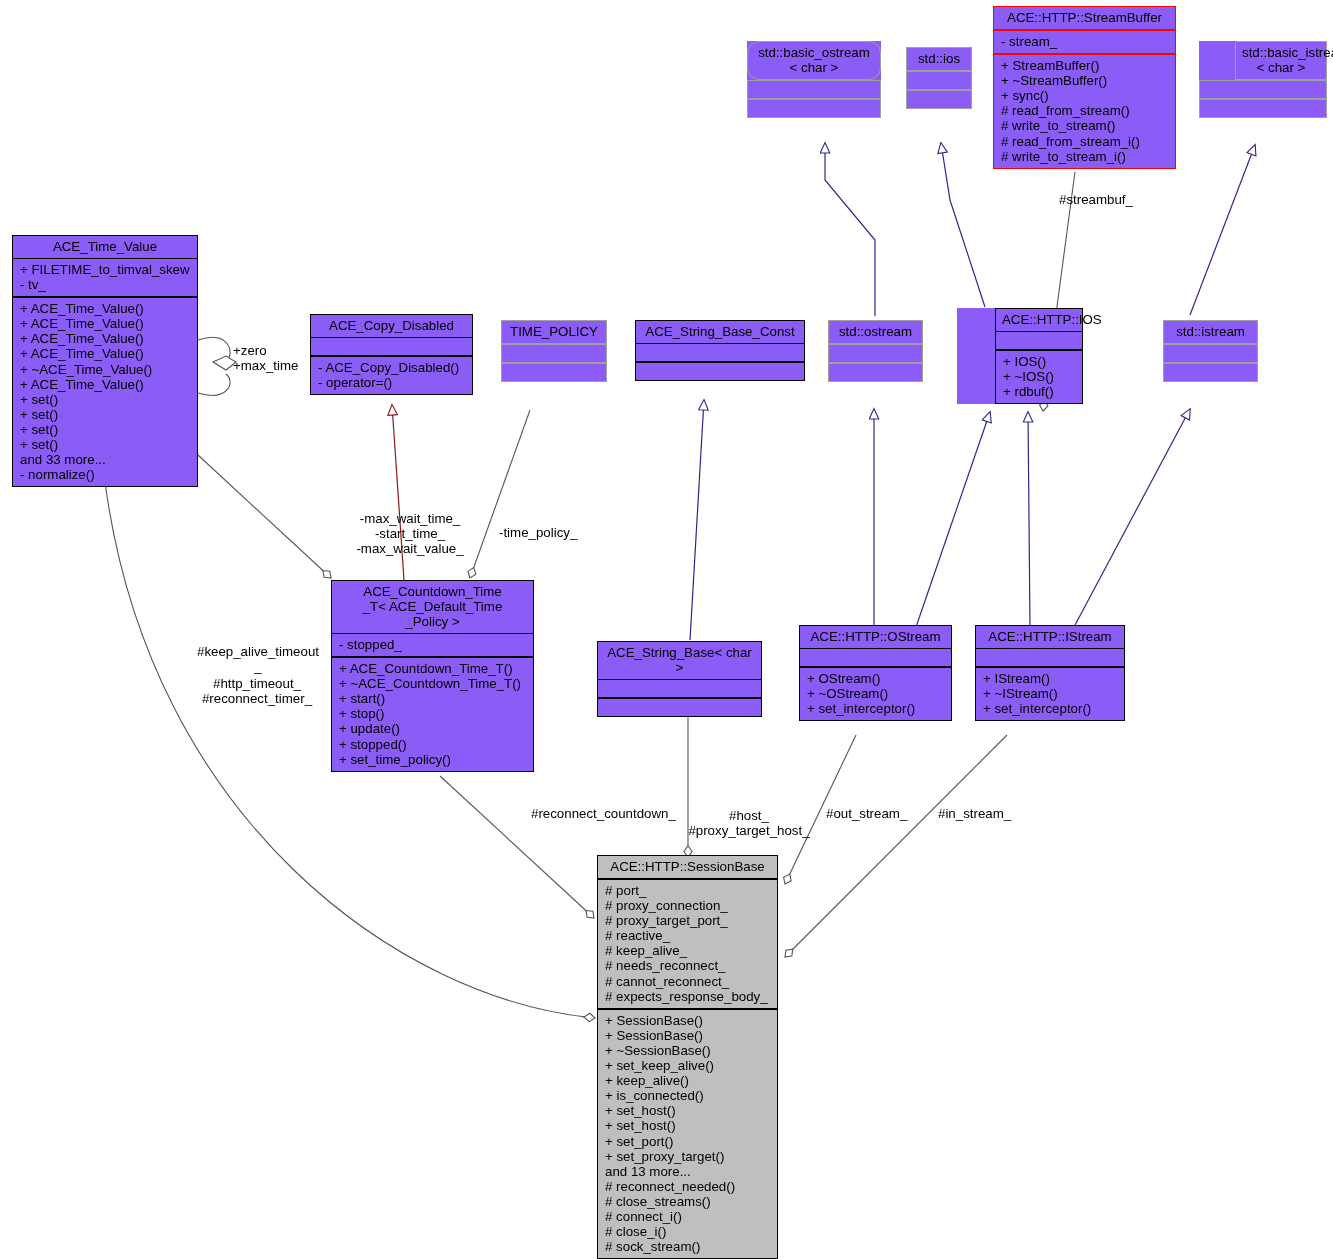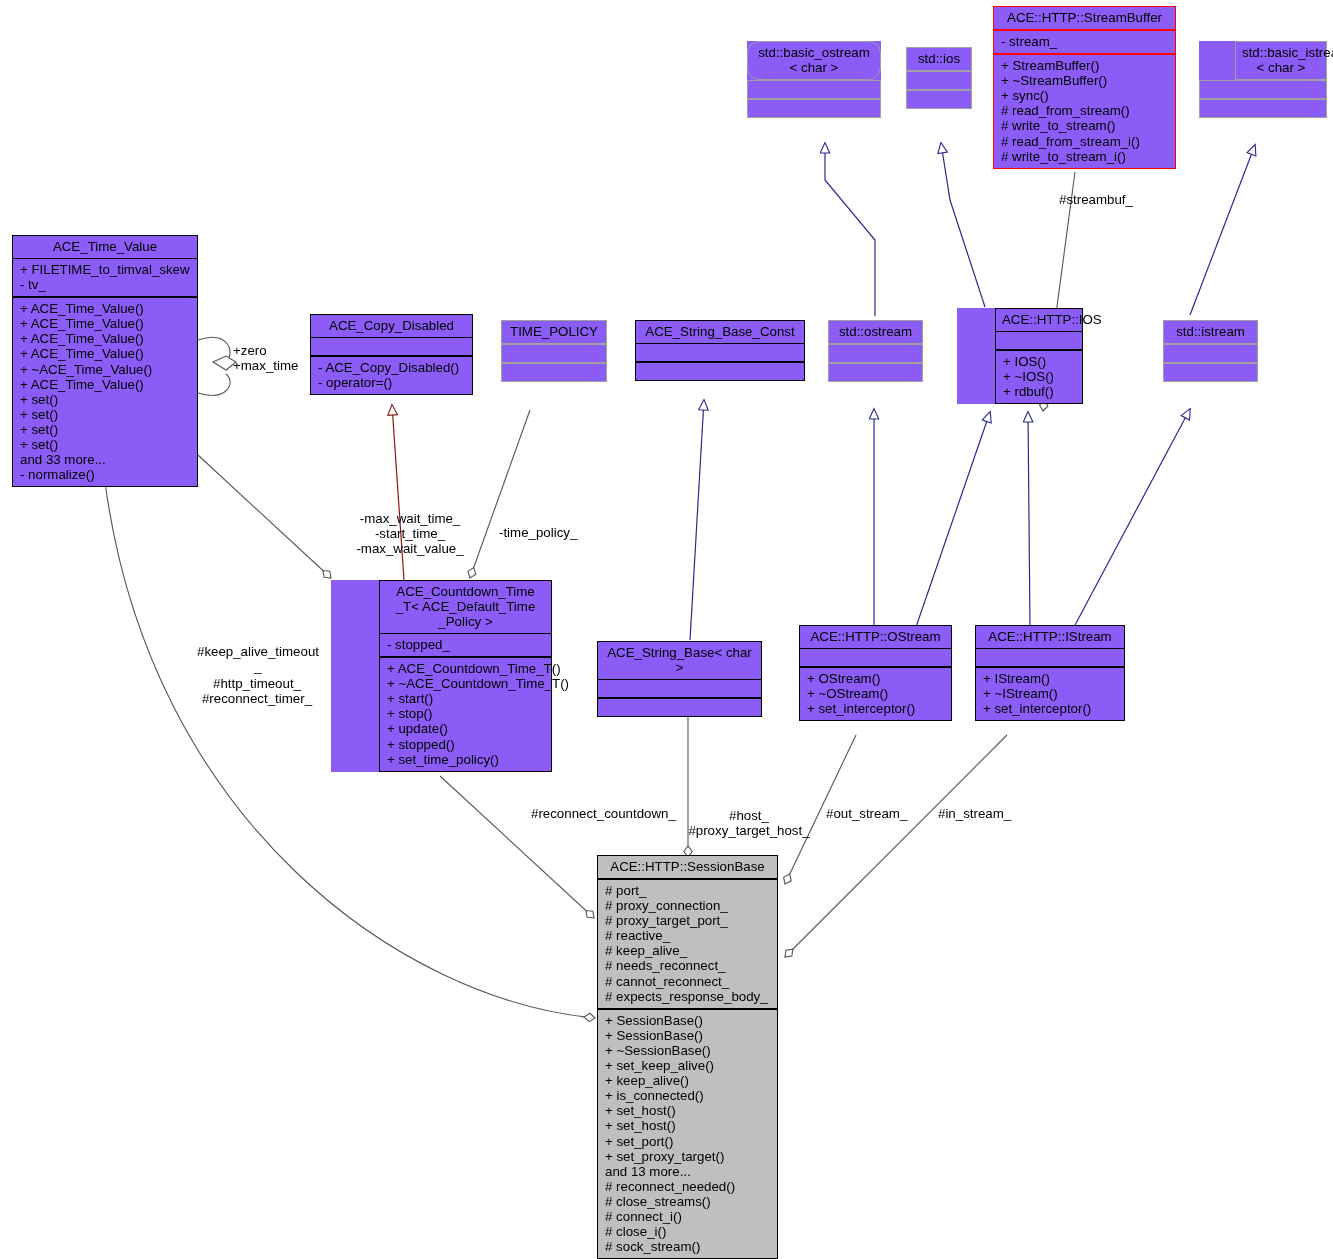--- a/index.html
+++ b/index.html
@@ -183,21 +183,21 @@
         <div class="row">+ rdbuf()</div>
       </div>
   </div>
 
   <div class="node k-gray" style="left:1163px;top:320px;width:95px;">
     <div class="cmp title">std::istream</div>
     <div class="cmp attrs empty"></div>
     <div class="cmp ops empty2"></div>
   </div>
 
-  <div class="node k-solid" style="left:331px;top:580px;width:221px;padding-left:48px;">
+  <div class="node k-solid" style="left:331px;top:580px;width:203px;">
     <div class="cmp title" style="white-space: pre;">ACE_Countdown_Time
 _T&lt; ACE_Default_Time
 _Policy &gt;</div>
     <div class="cmp attrs">
         <div class="row">- stopped_</div>
       </div>
     <div class="cmp ops">
         <div class="row">+ ACE_Countdown_Time_T()</div>
         <div class="row">+ ~ACE_Countdown_Time_T()</div>
         <div class="row">+ start()</div>

